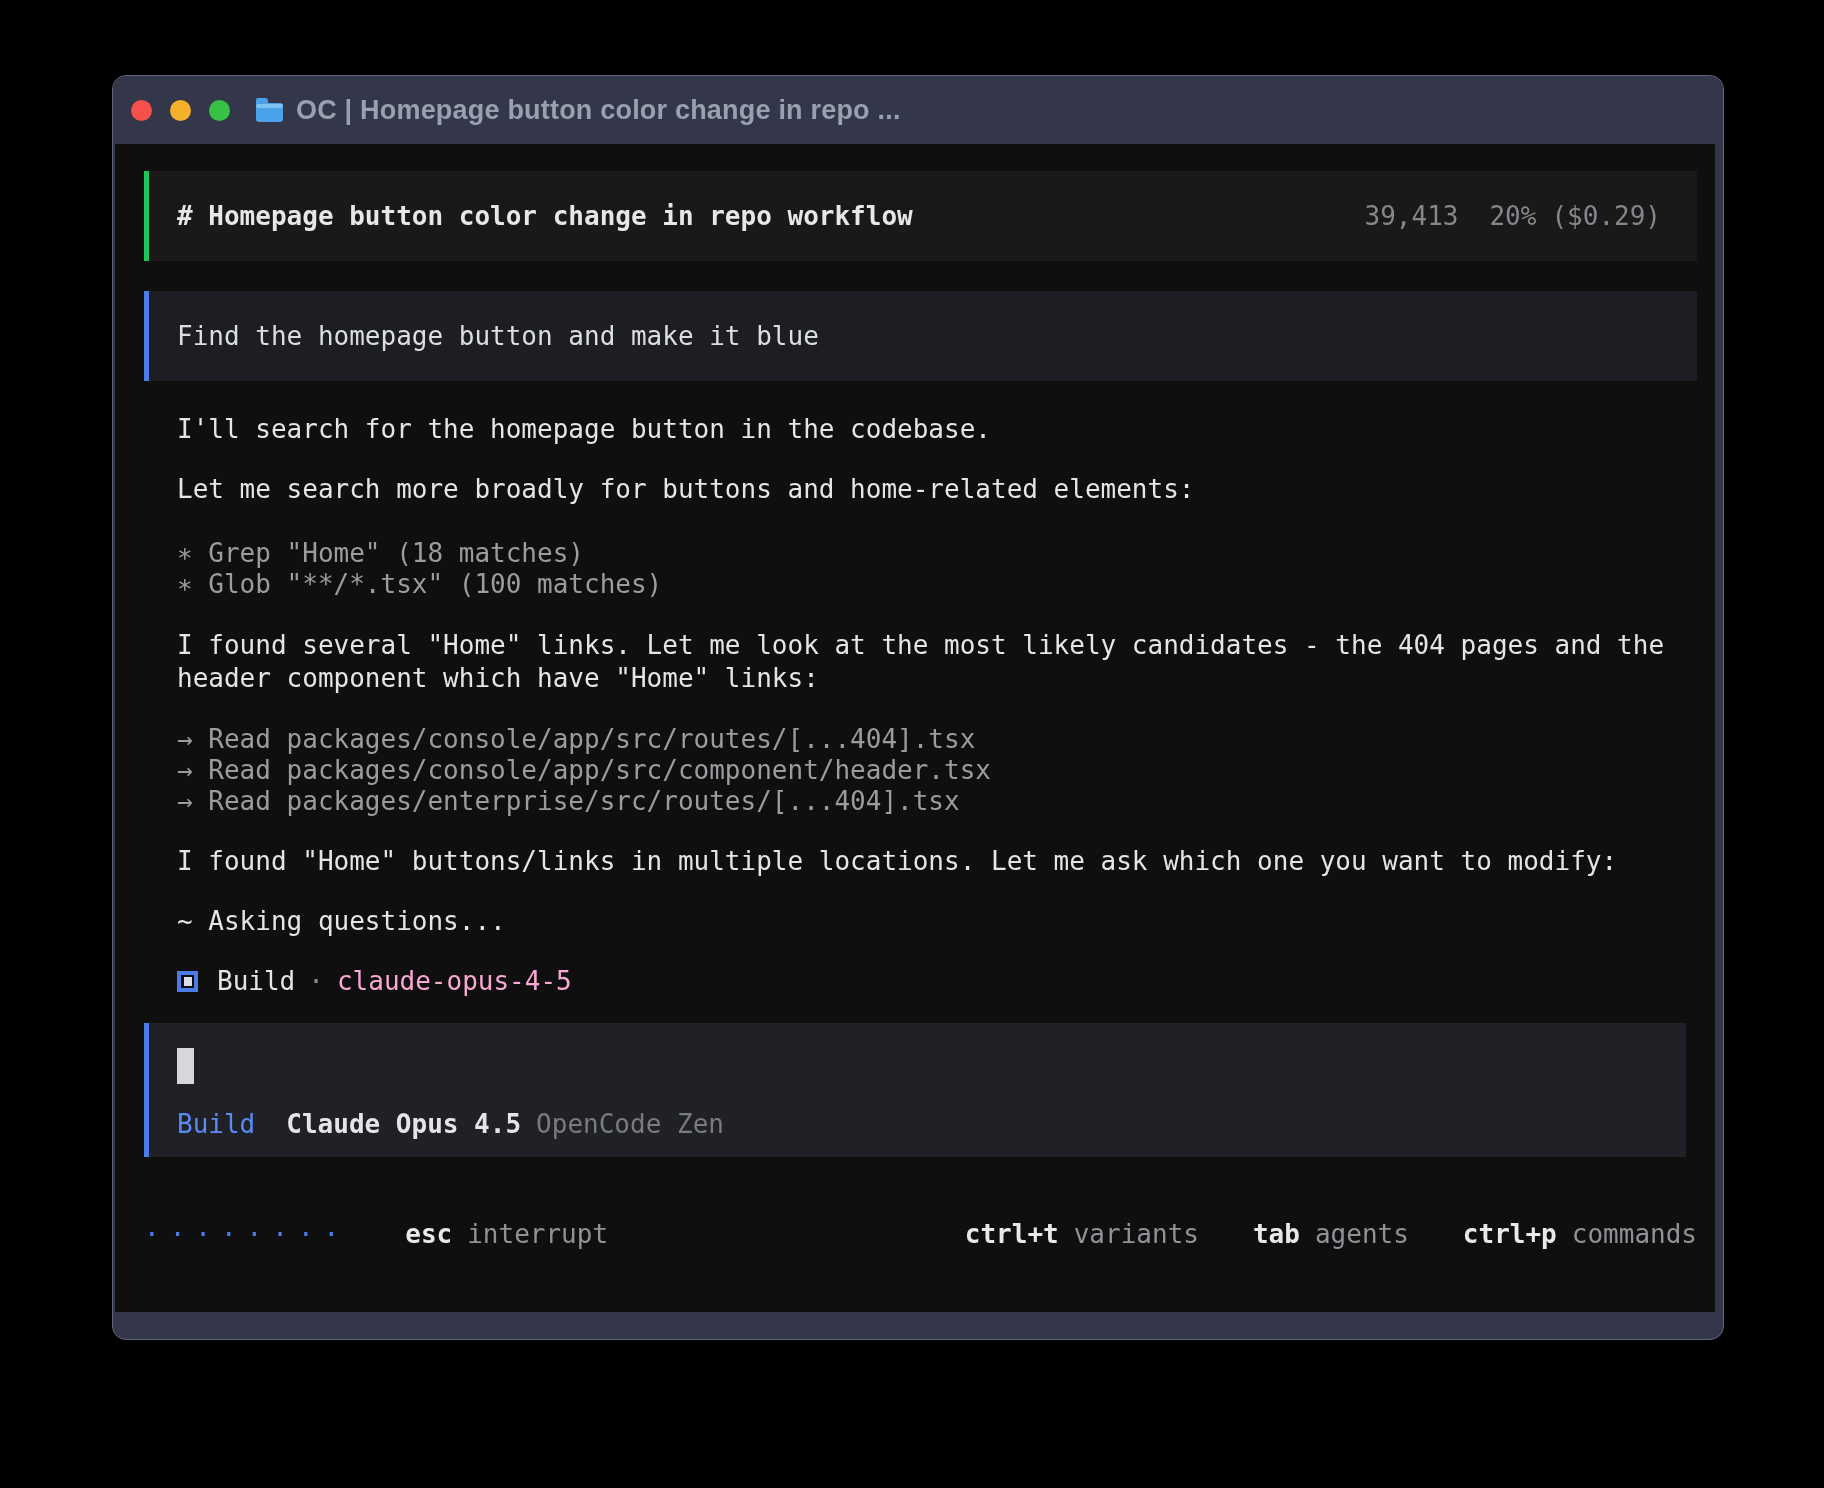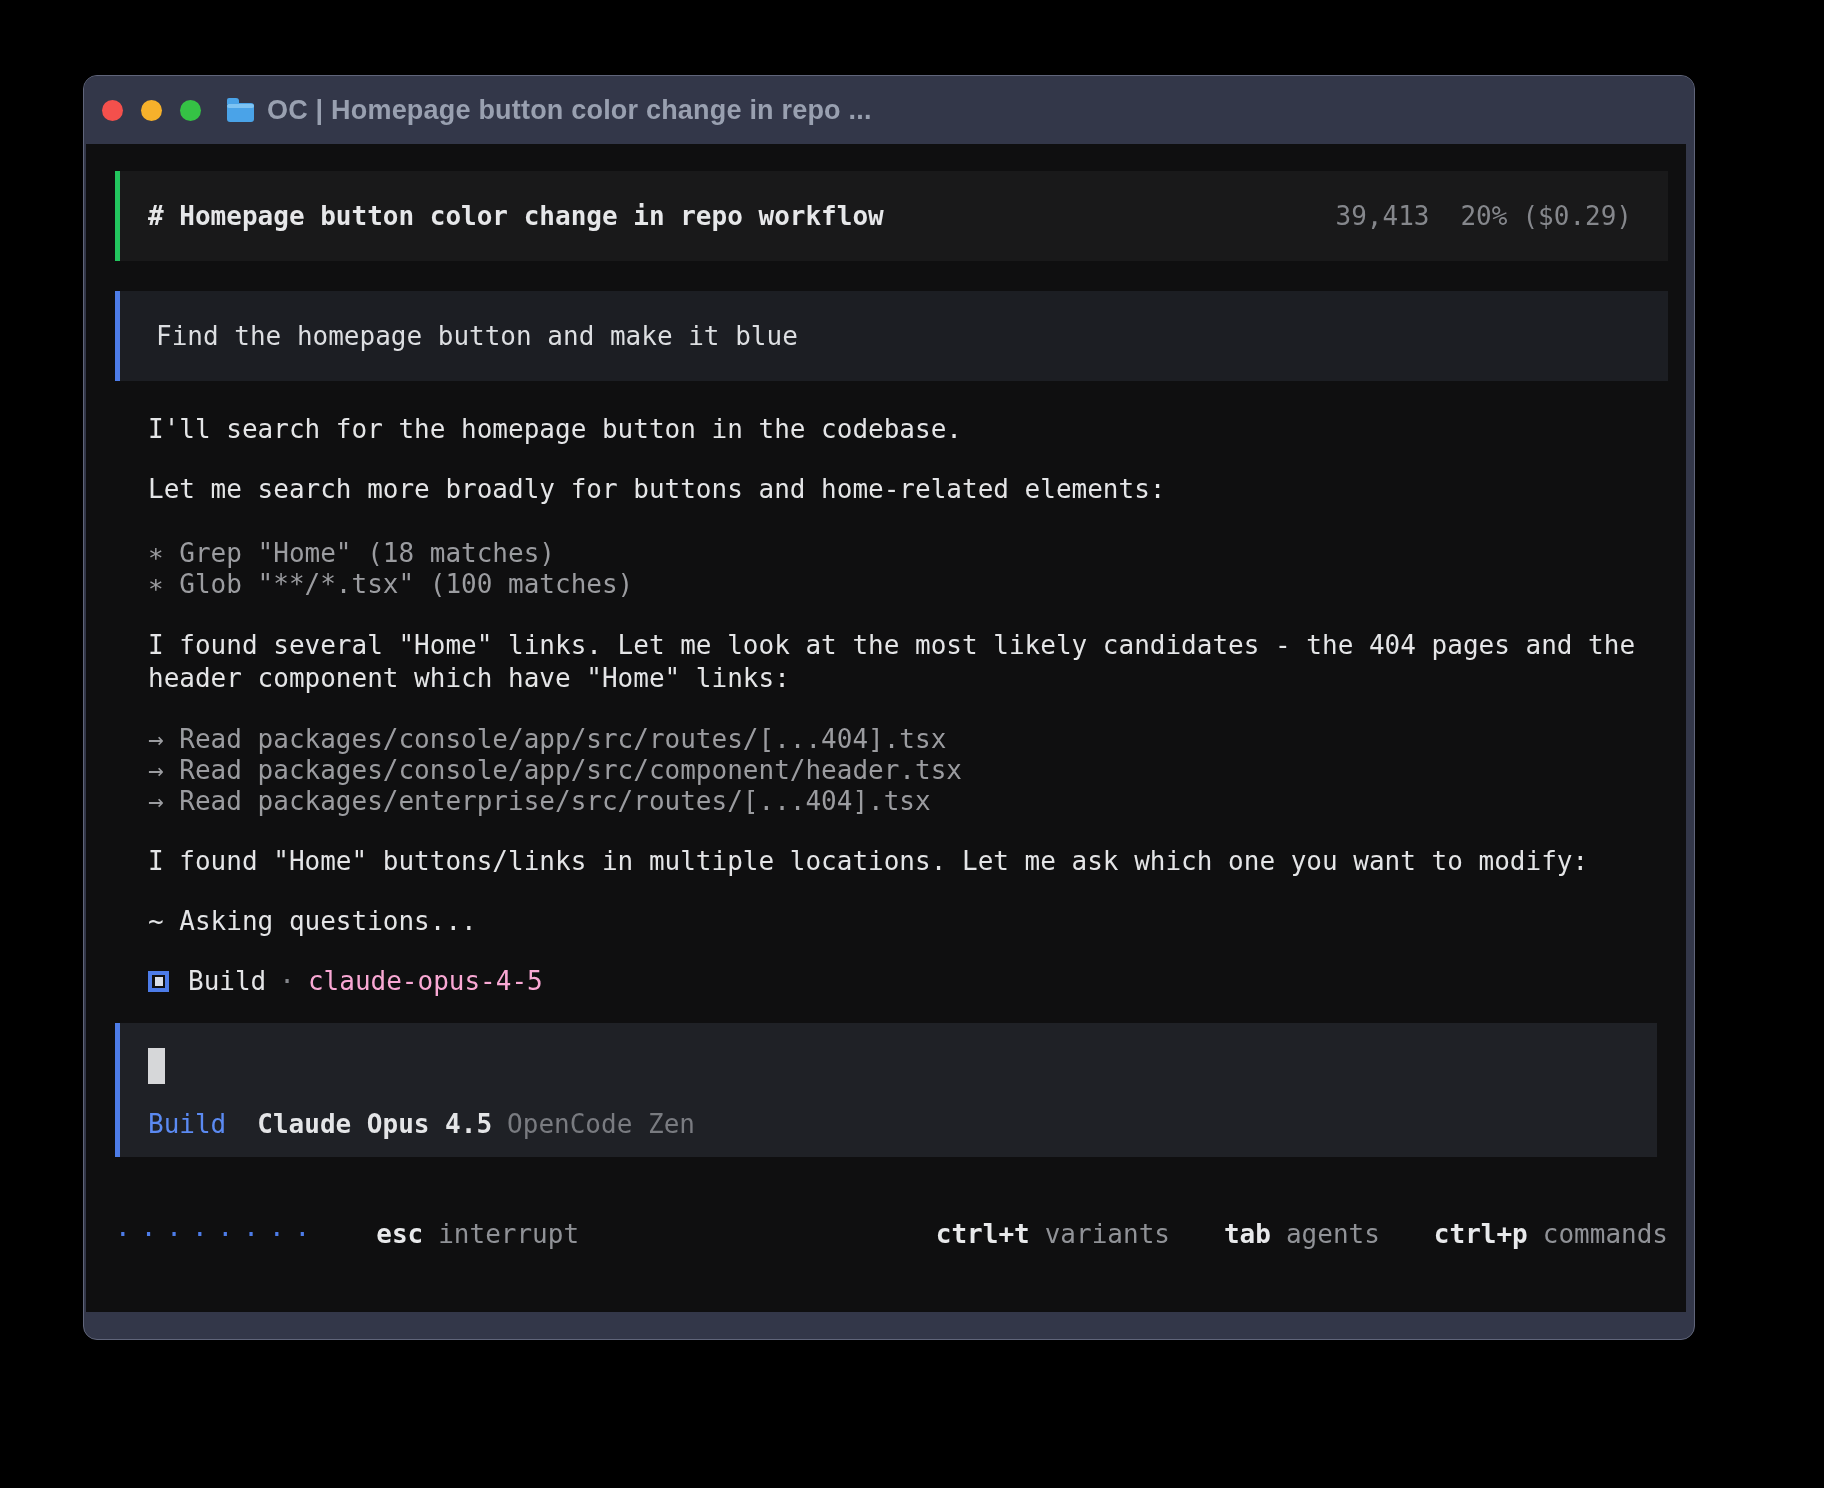--- a/index.html
+++ b/index.html
@@ -1,20 +1,20 @@
 <!DOCTYPE html>
 <html><head>
 <meta charset="utf-8">
 <style>
   * { margin:0; padding:0; box-sizing:border-box; }
   html,body { width:1824px; height:1488px; background:#000; overflow:hidden; }
   body { font-family:"DejaVu Sans Mono", monospace; }
 
   .window {
-    position:absolute; left:83px; top:75px; width:1612px; height:1265px;
+    position:absolute; left:112px; top:75px; width:1612px; height:1265px;
     background:#333749; border:1px solid #60657a; border-radius:14px;
     display:flex; flex-direction:column; overflow:hidden;
   }
   .titlebar {
     height:68px; flex:0 0 auto; display:flex; align-items:center;
     padding-left:18px; background:#333749;
   }
   .traffic { display:flex; gap:18px; align-items:center; }
   .light { width:21px; height:21px; border-radius:50%; border:none; padding:0; }
   .light.red { background:#f4504c; }
@@ -46,21 +46,21 @@
     height:90px; display:flex; align-items:center; justify-content:space-between;
     padding:0 36px 0 28px;
   }
   .header-title { color:#e6e7e9; font-weight:700; }
   .header-stats { display:flex; align-items:center; color:#85878c; }
   .header-stats .tokens { margin-right:31px; }
   .header-stats .pct { margin-right:15px; }
 
   .block.user-block {
     margin-top:30px; height:90px; display:flex; align-items:center;
-    border-left-color:#4d7ce8; background:#1c1e23; padding:0 36px;
+    border-left-color:#4d7ce8; background:#1c1e23; padding:0 28px;
   }
   .user-text { color:#dcdee1; }
 
   .prose { color:#e4e5e7; padding-left:33px; }
   .dim  { color:#9b9ca0; padding-left:33px; }
   .mt-lg { margin-top:33px; }
   .mt-md { margin-top:29px; }
   .para { line-height:33px; }
 
   .badge-line { display:flex; align-items:center; padding-left:33px; margin-top:29px; }

